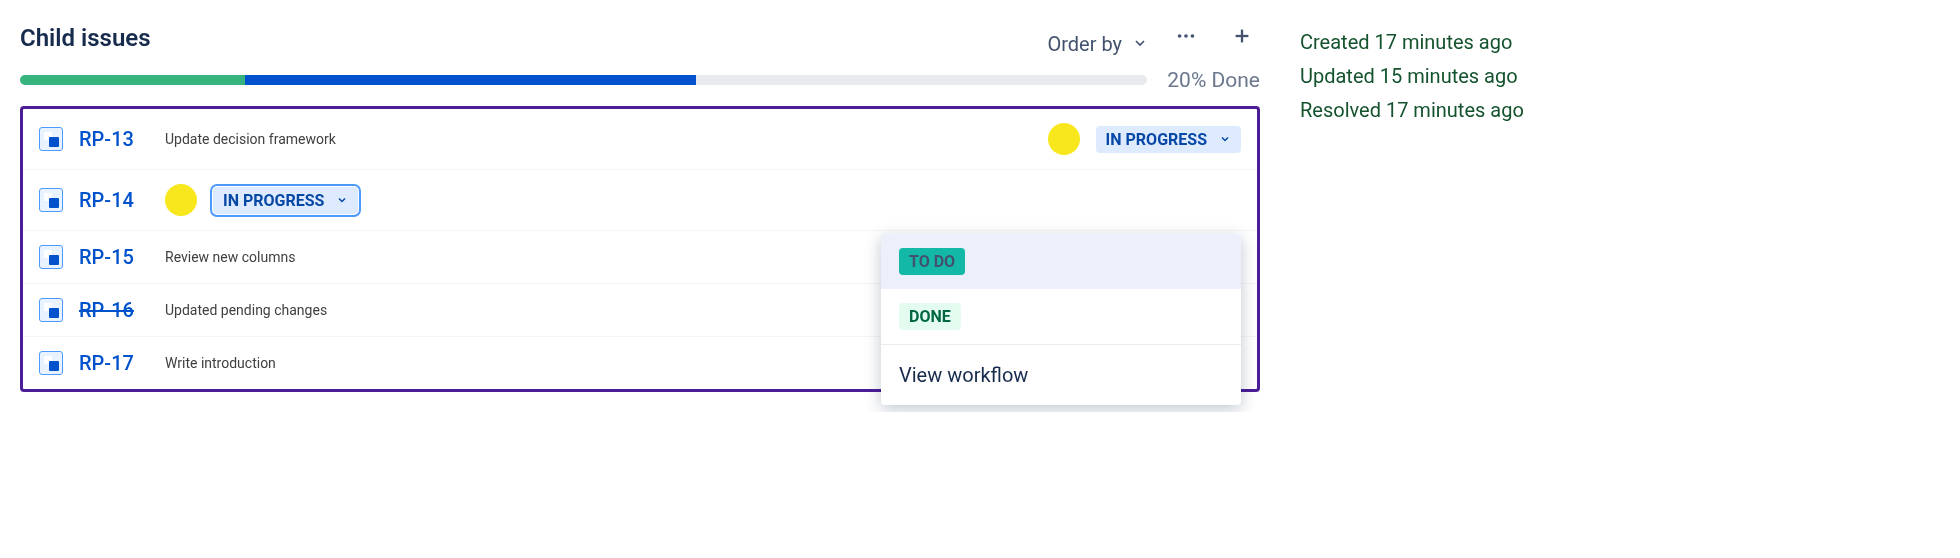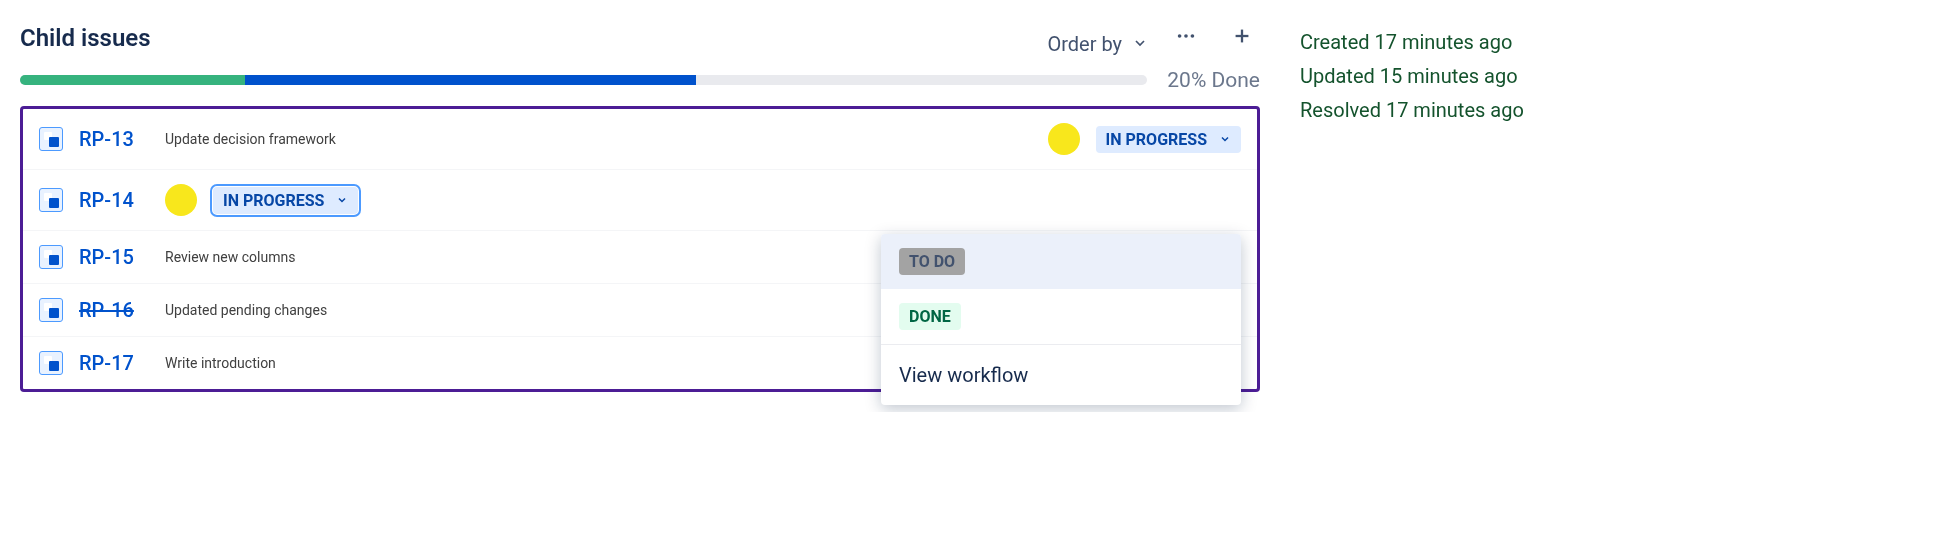--- a/index.html
+++ b/index.html
@@ -165,21 +165,21 @@
     }
     .status-inprogress {
       background: #DEEBFF;
       color: #0747A6;
     }
     .status-inprogress.active {
       outline: 2px solid #4C9AFF;
       outline-offset: 1px;
     }
     .status-todo {
-      background: #a3a3a3;
+      background: #14b8a6;
       color: #42526E;
     }
     .status-done {
       background: #E3FCEF;
       color: #006644;
     }
     .status-lozenge svg {
       width: 12px;
       height: 12px;
     }

